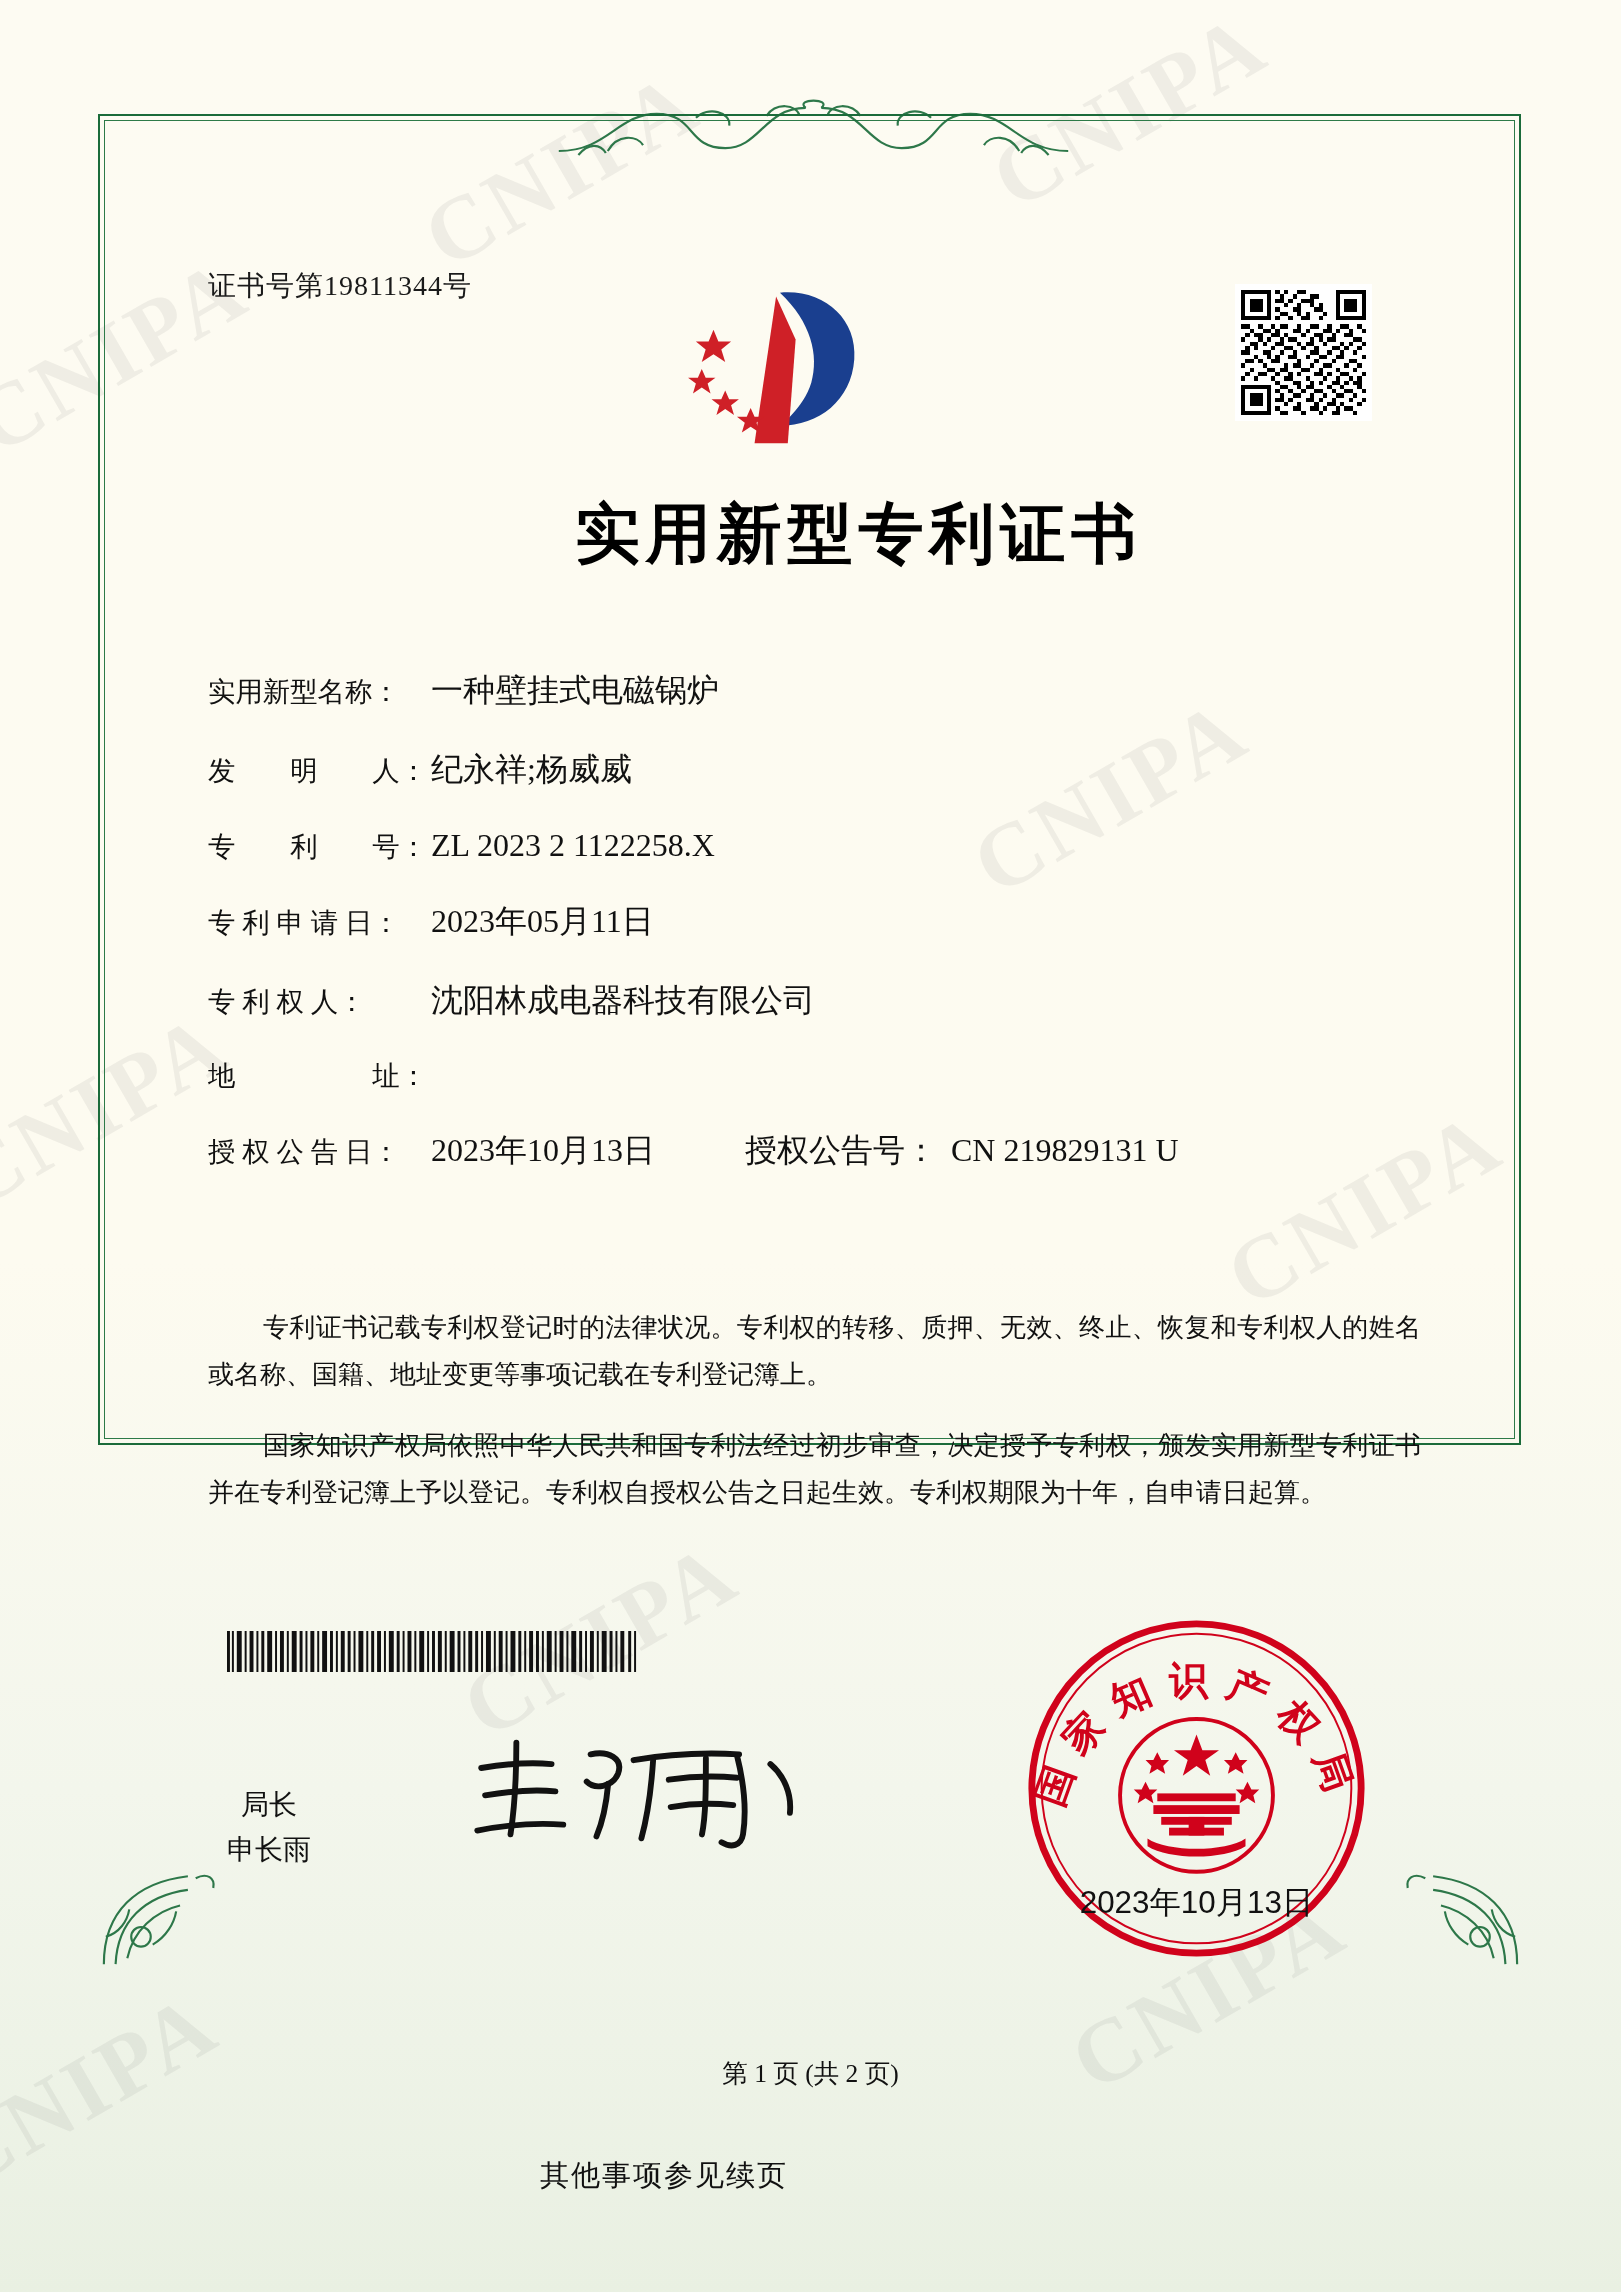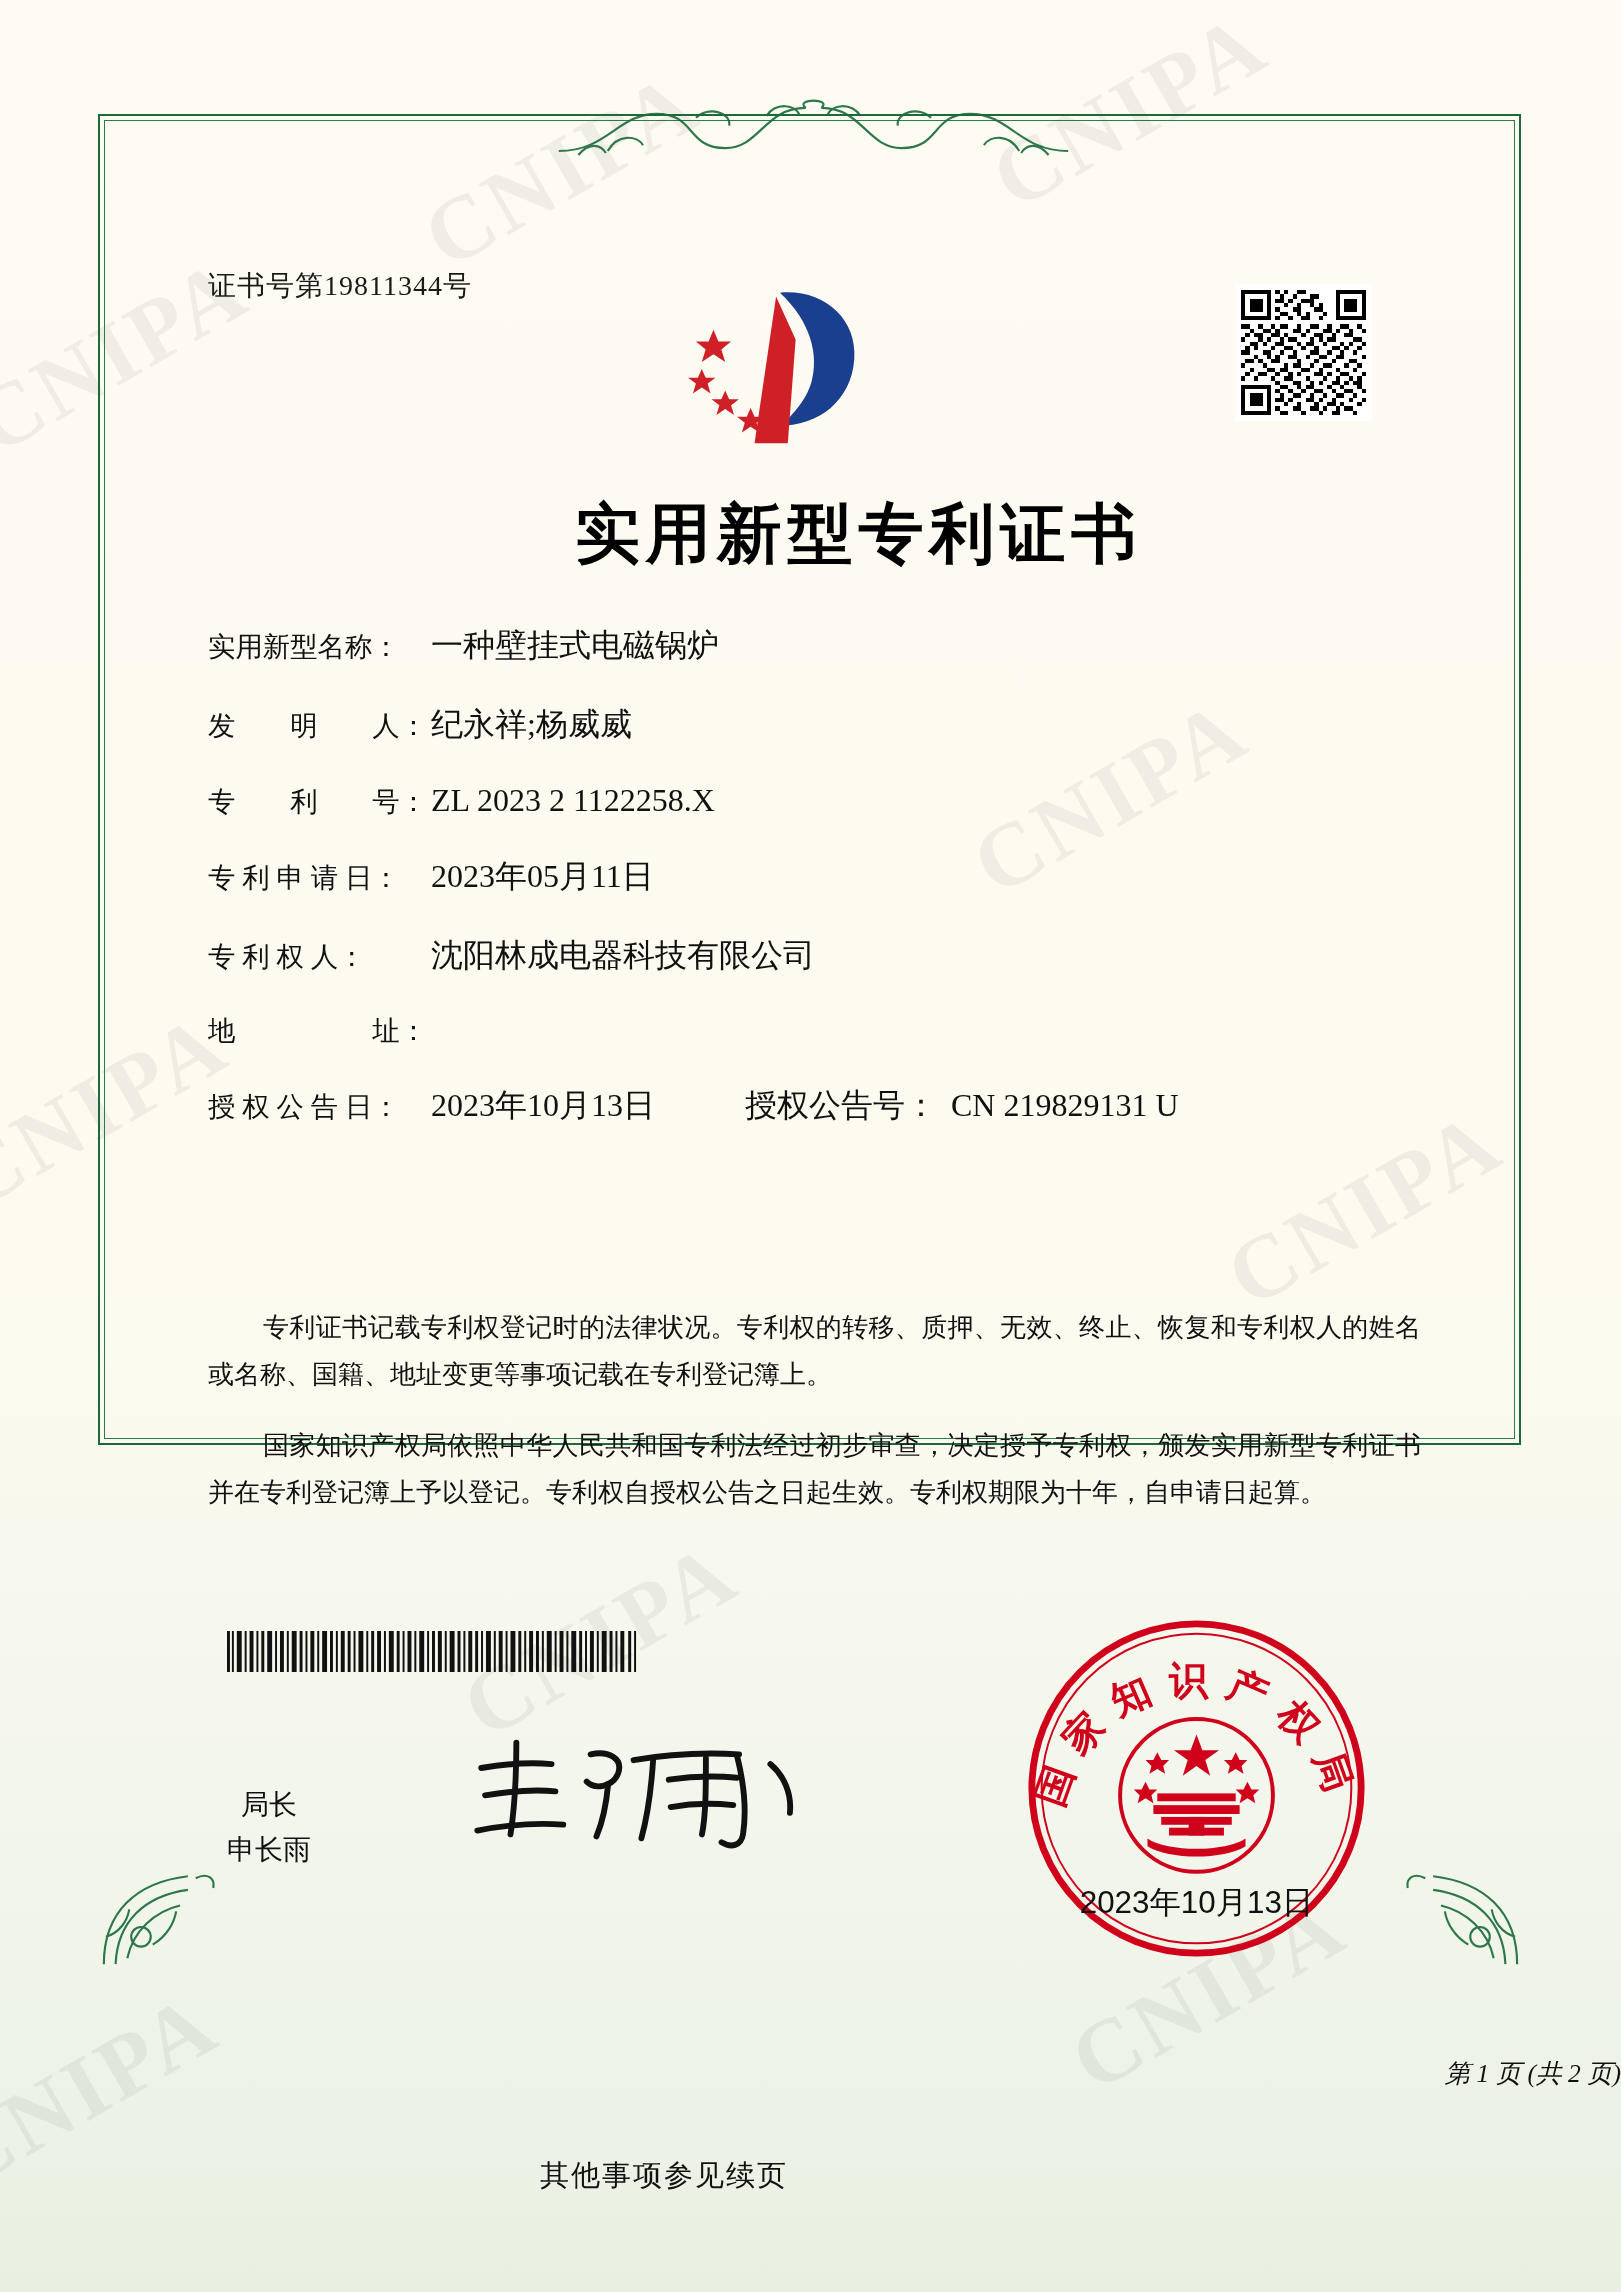--- a/index.html
+++ b/index.html
@@ -115,21 +115,21 @@
     font-weight: bold;
     letter-spacing: 5.9px;
     color: #000;
     font-family: "Liberation Serif", serif;
     padding-left: 48px;
   }
 
   .fields {
     position: absolute;
     left: 208px;
-    top: 624px;
+    top: 669px;
     width: 1215px;
   }
   .field-row {
     display: flex;
     align-items: baseline;
     margin-bottom: 35px;
     font-size: 27.4px;
     color: #111;
   }
   .fl {
@@ -197,24 +197,23 @@
     top: 1617px;
     width: 343px;
     height: 343px;
   }
 
   .page-no {
     position: absolute;
     left: 0;
     top: 2056px;
     width: 1621px;
-    text-align: right;
+    text-align: center;
     font-size: 25.5px;
     color: #111;
-    font-style: italic;
   }
   .footer-note {
     position: absolute;
     left: 0;
     top: 2156px;
     width: 1328px;
     text-align: center;
     font-size: 29px;
     color: #111;
     letter-spacing: 2px;

